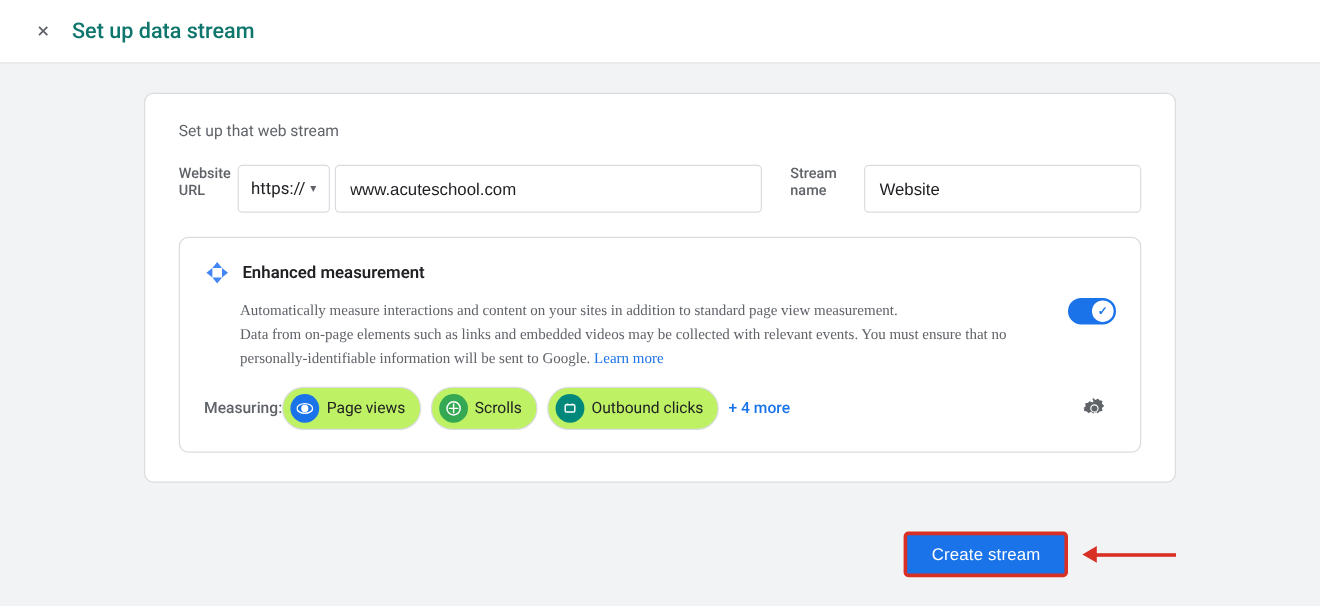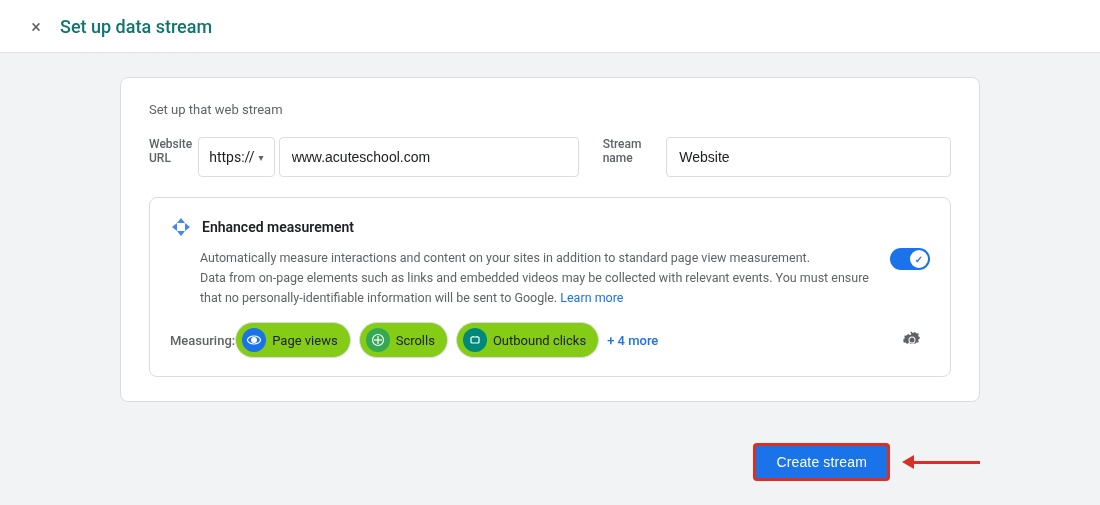--- a/index.html
+++ b/index.html
@@ -112,21 +112,21 @@
       color: #5f6368;
     }
 
     .url-domain-input {
       border: 1px solid #dadce0;
       border-radius: 4px;
       padding: 8px 12px;
       font-size: 14px;
       color: #202124;
       height: 40px;
-      width: 300px;
+      width: 356px;
       outline: none;
     }
 
     .stream-name-input {
       border: 1px solid #dadce0;
       border-radius: 4px;
       padding: 8px 12px;
       font-size: 14px;
       color: #202124;
       height: 40px;
@@ -218,21 +218,21 @@
 
     .chip {
       display: flex;
       align-items: center;
       gap: 6px;
       border: 1px solid #dadce0;
       border-radius: 20px;
       padding: 5px 12px 5px 6px;
       font-size: 13px;
       color: #202124;
-      background: #84cc16;
+      background: #bef264;
       cursor: pointer;
     }
 
     .chip-icon {
       width: 24px;
       height: 24px;
       border-radius: 50%;
       display: flex;
       align-items: center;
       justify-content: center;
@@ -315,20 +315,21 @@
       margin-bottom: 14px;
       margin-left: 30px;
     }
 
     .desc-text {
       font-size: 12.5px;
       color: #5f6368;
       line-height: 1.6;
       flex: 1;
       margin-right: 4px;
+      font-family: Liberation Serif, serif;
     }
   </style>
 </head>
 <body>
 
 <div class="page-header">
   <span class="close-icon">×</span>
   <span class="page-header-title">Set up data stream</span>
 </div>
 

